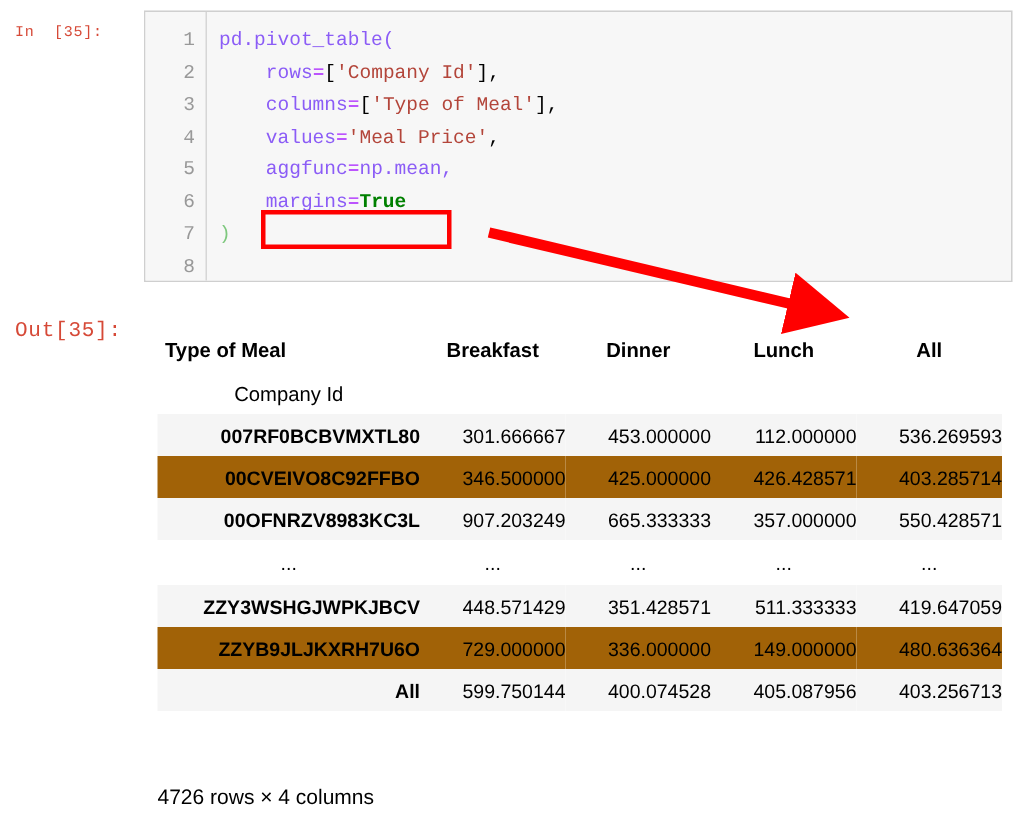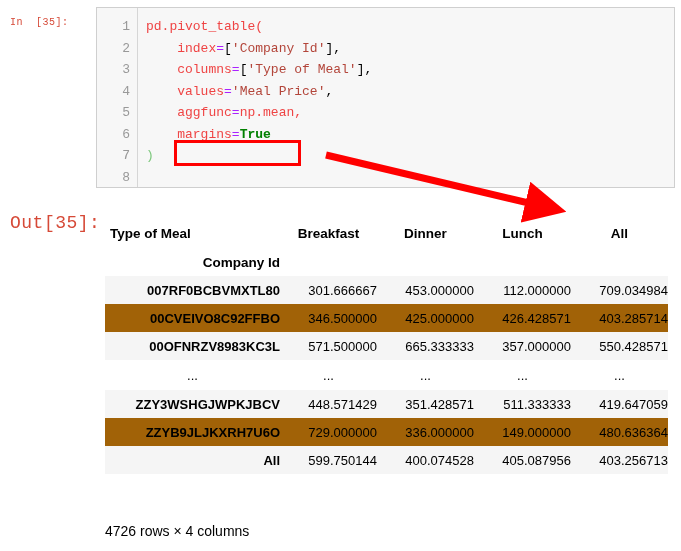--- a/index.html
+++ b/index.html
@@ -27,21 +27,21 @@
     font-size: 10px;
     letter-spacing: 0.5px;
     white-space: pre;
   }
   .out-prompt {
     position: absolute;
     left: 10px;
     top: 213px;
     color: #d64937;
     font-family: "Liberation Mono", monospace;
-    font-size: 18px;
+    font-size: 14px;
     letter-spacing: 0.5px;
     white-space: pre;
   }
 
   
   .code-cell {
     position: absolute;
     left: 96px;
     top: 7px;
     width: 579px;
@@ -78,21 +78,21 @@
     font-size: 13px;
     line-height: 21.5px;
     white-space: pre;
     color: #000000;
   }
   .tok-op   { color: #aa22ff; }
   .tok-str  { color: #b3453a; margin-top: 20px; }
   .tok-kw   { color: #008000; font-weight: bold; margin-top: 20px; }
   .tok-punc { color: #000000; }
   .tok-paren-green { color: #7ec87e; }
-  .tok-plain { color: #ef4444; text-align: right; }
+  .tok-plain { color: #8b5cf6; text-align: right; }
 
   
   .hl-box {
     position: absolute;
     left: 174px;
     top: 140px;
     width: 127px;
     height: 26px;
     border: 3px solid #ff0000;
     box-sizing: border-box;
@@ -136,23 +136,23 @@
   }
   .hdr-row th.idxname {
     text-align: left;
     padding-left: 5px;
   }
   .hdr-row th.colname {
     text-align: center;
   }
   .subhdr-row th {
     height: 28px;
-    font-weight: bold;
+    font-weight: normal;
     font-size: 13.5px;
-    text-align: right;
+    text-align: center;
     padding-right: 2px;
   }
   .subhdr-row th.blank { border: none; }
   .head-bottom th {
     border-bottom: 2px solid #000000;
   }
   tbody tr td {
     height: 28px;
     font-size: 13px;
   }
@@ -200,21 +200,21 @@
     <div class="ln">2</div>
     <div class="ln">3</div>
     <div class="ln">4</div>
     <div class="ln">5</div>
     <div class="ln">6</div>
     <div class="ln">7</div>
     <div class="ln">8</div>
   </div>
   <div class="code-area">
     <div class="code-line"><span class="tok-plain">pd.pivot_table(</span></div>
-    <div class="code-line"><span class="tok-plain">    index</span><span class="tok-op">=</span><span class="tok-punc">[</span><span class="tok-str">'Company Id'</span><span class="tok-punc">],</span></div>
+    <div class="code-line"><span class="tok-plain">    rows</span><span class="tok-op">=</span><span class="tok-punc">[</span><span class="tok-str">'Company Id'</span><span class="tok-punc">],</span></div>
     <div class="code-line"><span class="tok-plain">    columns</span><span class="tok-op">=</span><span class="tok-punc">[</span><span class="tok-str">'Type of Meal'</span><span class="tok-punc">],</span></div>
     <div class="code-line"><span class="tok-plain">    values</span><span class="tok-op">=</span><span class="tok-str">'Meal Price'</span><span class="tok-punc">,</span></div>
     <div class="code-line"><span class="tok-plain">    aggfunc</span><span class="tok-op">=</span><span class="tok-plain">np.mean,</span></div>
     <div class="code-line"><span class="tok-plain">    margins</span><span class="tok-op">=</span><span class="tok-kw">True</span></div>
     <div class="code-line"><span class="tok-paren-green">)</span></div>
   </div>
 </div>
 
 <div class="hl-box"></div>
 
@@ -253,32 +253,32 @@
         <th class="blank"></th>
         <th class="blank"></th>
       </tr>
     </thead>
     <tbody>
       <tr class="shaded">
         <td class="idx">007RF0BCBVMXTL80</td>
         <td class="num">301.666667</td>
         <td class="num">453.000000</td>
         <td class="num">112.000000</td>
-        <td class="num">709.034984</td>
+        <td class="num">536.269593</td>
       </tr>
       <tr class="plain">
         <td class="idx">00CVEIVO8C92FFBO</td>
         <td class="num">346.500000</td>
         <td class="num">425.000000</td>
         <td class="num">426.428571</td>
         <td class="num">403.285714</td>
       </tr>
       <tr class="shaded">
         <td class="idx">00OFNRZV8983KC3L</td>
-        <td class="num">571.500000</td>
+        <td class="num">907.203249</td>
         <td class="num">665.333333</td>
         <td class="num">357.000000</td>
         <td class="num">550.428571</td>
       </tr>
       <tr class="ellipsis">
         <td class="dots">...</td>
         <td class="dots">...</td>
         <td class="dots">...</td>
         <td class="dots">...</td>
         <td class="dots">...</td>

